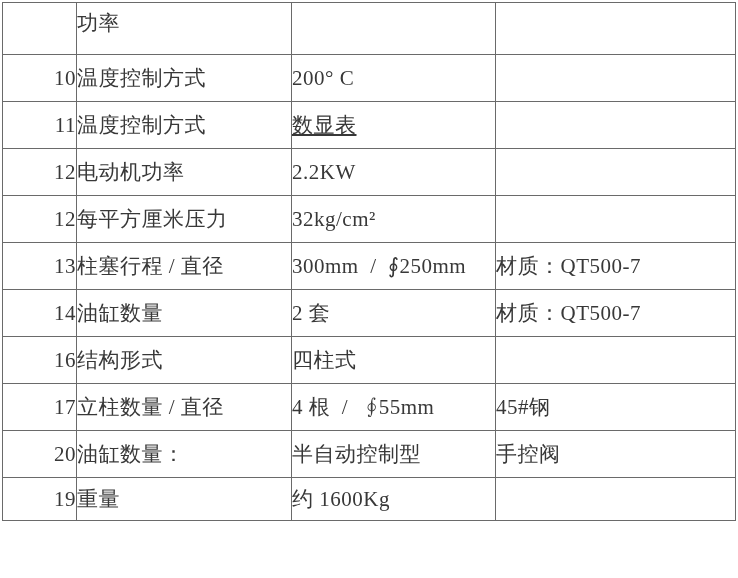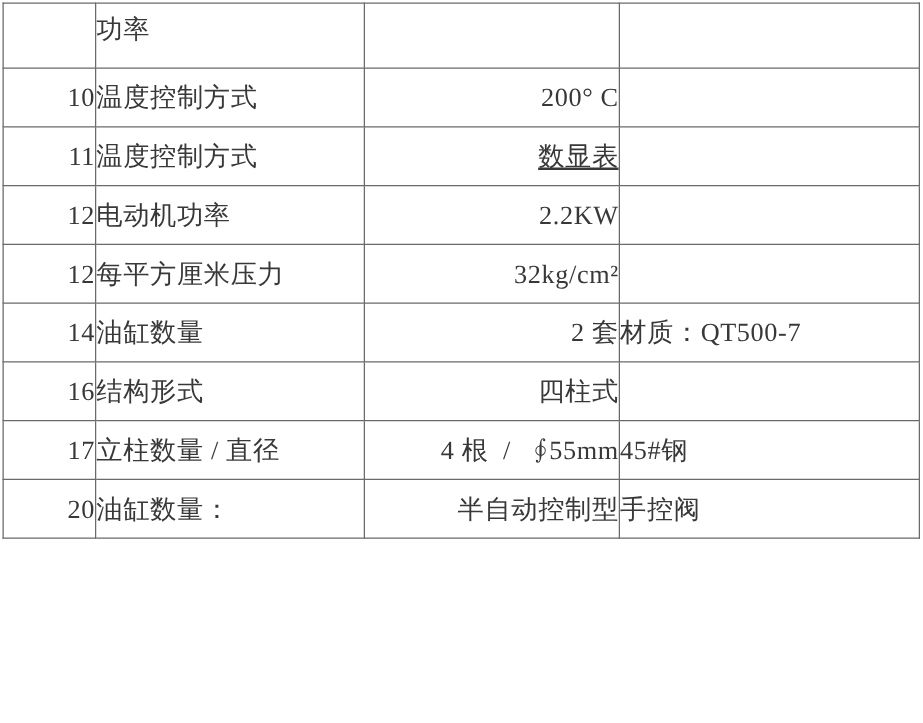--- a/index.html
+++ b/index.html
@@ -35,21 +35,21 @@
   }
   table.spec td{
     border:1px solid var(--border-color);
     vertical-align:middle;
     white-space:pre-wrap;
     overflow:hidden;
     padding:0;
   }
   td.c-index{ text-align:right; }
   td.c-param{ padding-left:12px; }
-  td.c-value{ padding-left:8px;text-align:right; }
+  td.c-value{ padding-left:8px; }
   td.c-note { padding-left:10px; }
   td.value-indent{ padding-left:76px;text-decoration:underline; }
   tr.row-mid  td{ height:46px; }
   tr.row-first td{ height:45px; vertical-align:middle; }
   tr.row-first td.c-param{ vertical-align:top; padding-top:6px; }
   tr.row-last td{ height:42px; }
 </style>
 </head>
 <body>
 
@@ -86,20 +86,26 @@
           <td class="c-value">2.2KW</td>
           <td class="c-note"></td>
         </tr>
         <tr class="row-mid">
           <td class="c-index">12</td>
           <td class="c-param">每平方厘米压力</td>
           <td class="c-value">32kg/cm²</td>
           <td class="c-note"></td>
         </tr>
         <tr class="row-mid">
+          <td class="c-index">13</td>
+          <td class="c-param">柱塞行程 / 直径</td>
+          <td class="c-value">300mm  /  ∮250mm</td>
+          <td class="c-note">材质：QT500-7</td>
+        </tr>
+        <tr class="row-mid">
           <td class="c-index">14</td>
           <td class="c-param">油缸数量</td>
           <td class="c-value">2 套</td>
           <td class="c-note">材质：QT500-7</td>
         </tr>
         <tr class="row-mid">
           <td class="c-index">16</td>
           <td class="c-param">结构形式</td>
           <td class="c-value">四柱式</td>
           <td class="c-note"></td>
@@ -109,15 +115,21 @@
           <td class="c-param">立柱数量 / 直径</td>
           <td class="c-value">4 根  /   ∮55mm</td>
           <td class="c-note">45#钢</td>
         </tr>
         <tr class="row-mid">
           <td class="c-index">20</td>
           <td class="c-param">油缸数量：</td>
           <td class="c-value">半自动控制型</td>
           <td class="c-note">手控阀</td>
         </tr>
+        <tr class="row-last">
+          <td class="c-index">19</td>
+          <td class="c-param">重量</td>
+          <td class="c-value">约 1600Kg</td>
+          <td class="c-note"></td>
+        </tr>
       </tbody>
   </table>
 </div>
 
 </body></html>

